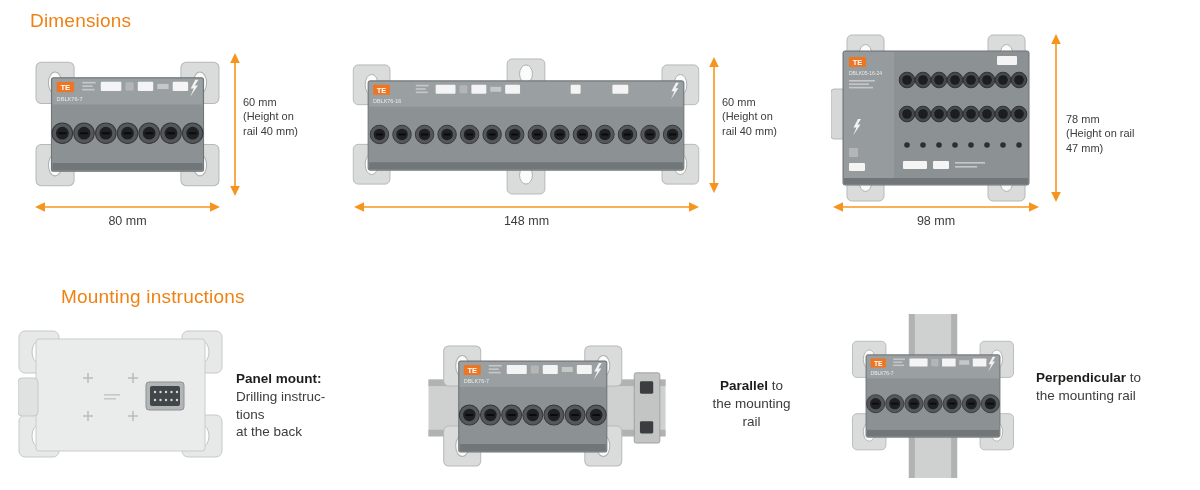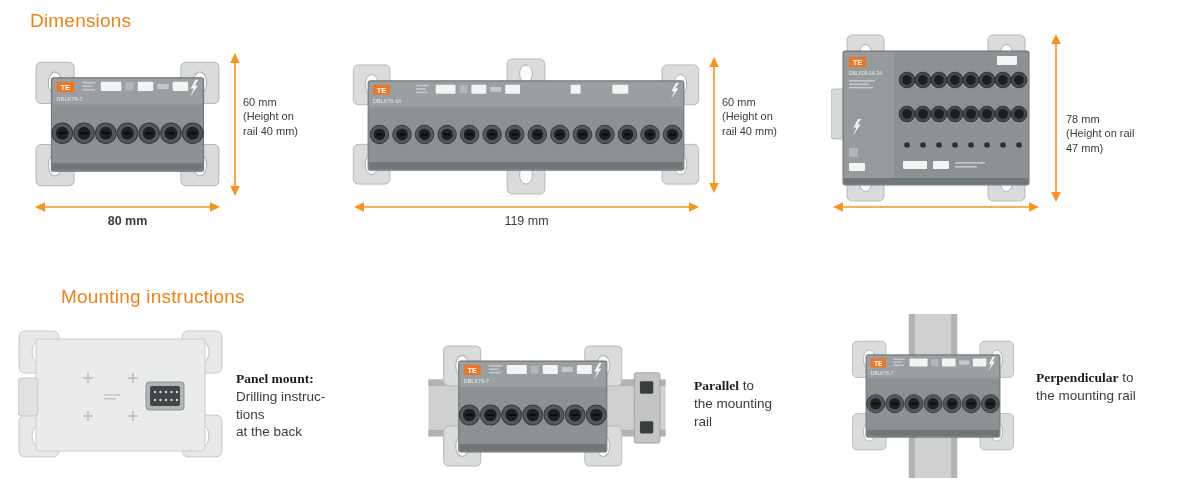--- a/index.html
+++ b/index.html
@@ -5,21 +5,21 @@
   * { margin:0; padding:0; box-sizing:border-box; }
   html,body { background:#ffffff; }
   body { font-family:"Liberation Sans", sans-serif; color:#3c3c3b; }
   .page { position:relative; width:1200px; height:490px; background:#ffffff; overflow:hidden; }
   .heading { position:absolute; color:#ef8214; font-size:19px; font-weight:normal; letter-spacing:.2px; }
   .fig { position:absolute; display:block; }
   .arrow { position:absolute; display:block; }
   .dim-label { position:absolute; font-size:11px; line-height:1.3; color:#3c3c3b; white-space:pre-line; }
   .width-label { position:absolute; font-size:12.5px; color:#3c3c3b; text-align:center; }
   .caption { position:absolute; font-size:13.5px; line-height:1.32; color:#3c3c3b; white-space:pre-line; }
-  .caption strong { color:#1d1d1b;font-family:Liberation Serif, serif; }
+  .caption strong { color:#1d1d1b; }
   svg { display:block; }
 </style>
 </head>
 <body>
 
 <div class="page">
 
   <svg width="0" height="0" style="position:absolute" aria-hidden="true">
     <defs>
       <g id="tab-a">
@@ -255,56 +255,57 @@
     <line x1="7" y1="9" x2="7" y2="134" stroke="#f7941d" stroke-width="1.6"></line>
   </svg>
   <div class="dim-label" style="left:243px;top:95px;width:95px;">60 mm
 (Height on
 rail 40 mm)</div>
   <svg class="arrow" style="left:35px;top:200px;" width="185" height="14">
     <polygon points="0,7 10,2.2 10,11.8" fill="#f7941d"></polygon>
     <polygon points="185,7 175,2.2 175,11.8" fill="#f7941d"></polygon>
     <line x1="9" y1="7" x2="176" y2="7" stroke="#f7941d" stroke-width="1.6"></line>
   </svg>
-  <div class="width-label" style="left:35px;top:214px;width:185px;font-weight:bold;">80 mm</div>
+  <div class="width-label" style="left:35px;top:214px;width:185px;">80 mm</div>
 
   <svg class="fig" style="left:352px;top:57px;" width="348" height="139" viewBox="0 0 350 140">
     <use href="#sym-block16" width="350" height="140"></use>
   </svg>
   <svg class="arrow" style="left:707px;top:57px;" width="14" height="136">
     <polygon points="7,0 2.2,10 11.8,10" fill="#f7941d"></polygon>
     <polygon points="7,136 2.2,126 11.8,126" fill="#f7941d"></polygon>
     <line x1="7" y1="9" x2="7" y2="127" stroke="#f7941d" stroke-width="1.6"></line>
   </svg>
   <div class="dim-label" style="left:722px;top:95px;width:95px;">60 mm
 (Height on
 rail 40 mm)</div>
   <svg class="arrow" style="left:354px;top:200px;" width="345" height="14">
     <polygon points="0,7 10,2.2 10,11.8" fill="#f7941d"></polygon>
     <polygon points="345,7 335,2.2 335,11.8" fill="#f7941d"></polygon>
     <line x1="9" y1="7" x2="336" y2="7" stroke="#f7941d" stroke-width="1.6"></line>
   </svg>
-  <div class="width-label" style="left:354px;top:214px;width:345px;">119 mm</div>
+  <div class="width-label" style="left:354px;top:214px;width:345px;">148 mm</div>
 
   <svg class="fig" style="left:831px;top:33px;" width="210" height="170" viewBox="0 0 210 170">
     <use href="#sym-block24" width="210" height="170"></use>
   </svg>
   <svg class="arrow" style="left:1049px;top:34px;" width="14" height="168">
     <polygon points="7,0 2.2,10 11.8,10" fill="#f7941d"></polygon>
     <polygon points="7,168 2.2,158 11.8,158" fill="#f7941d"></polygon>
     <line x1="7" y1="9" x2="7" y2="159" stroke="#f7941d" stroke-width="1.6"></line>
   </svg>
   <div class="dim-label" style="left:1066px;top:88px;width:125px;margin-top:24px;">78 mm
 (Height on rail
 47 mm)</div>
   <svg class="arrow" style="left:833px;top:200px;" width="206" height="14">
     <polygon points="0,7 10,2.2 10,11.8" fill="#f7941d"></polygon>
     <polygon points="206,7 196,2.2 196,11.8" fill="#f7941d"></polygon>
     <line x1="9" y1="7" x2="197" y2="7" stroke="#f7941d" stroke-width="1.6"></line>
   </svg>
+  <div class="width-label" style="left:833px;top:214px;width:206px;">98 mm</div>
 
   <h2 class="heading" style="left:30px;top:286px;margin-left:31px;">Mounting instructions</h2>
 
   <svg class="fig" style="left:18px;top:318px;" width="205" height="155" viewBox="0 0 205 155">
     <use href="#sym-blockback" width="205" height="155"></use>
   </svg>
   <div class="caption" style="left:236px;top:370px;width:130px;"><strong>Panel mount:</strong><span>
 Drilling instruc-
 tions
 at the back</span></div>
@@ -315,21 +316,21 @@
       <rect x="0" y="49" width="250" height="7" fill="#b0b3b2"></rect>
       <rect x="0" y="102" width="250" height="7" fill="#b0b3b2"></rect>
     </g>
     <g>
       <rect x="217" y="42" width="27" height="74" rx="2" fill="#c2c5c4" stroke="#9da09f"></rect>
       <rect x="223" y="51" width="14" height="13" rx="1.5" fill="#3a3e40"></rect>
       <rect x="223" y="93" width="14" height="13" rx="1.5" fill="#3a3e40"></rect>
     </g>
     <use href="#sym-block7" x="15" y="1" width="190" height="153"></use>
   </svg>
-  <div class="caption" style="left:694px;top:377px;width:115px;"><strong>Parallel</strong><span> to
+  <div class="caption" style="left:694px;top:377px;width:115px;text-align:center;"><strong>Parallel</strong><span> to
 the mounting
 rail</span></div>
 
   <svg class="fig" style="left:838px;top:314px;" width="190" height="164" viewBox="0 0 220 190">
     <g>
       <rect x="82" y="0" width="56" height="190" fill="#ced1d0"></rect>
       <rect x="82" y="0" width="7" height="190" fill="#b0b3b2"></rect>
       <rect x="131" y="0" width="7" height="190" fill="#b0b3b2"></rect>
     </g>
     <use href="#sym-block7" x="15" y="19" width="190" height="152"></use>

